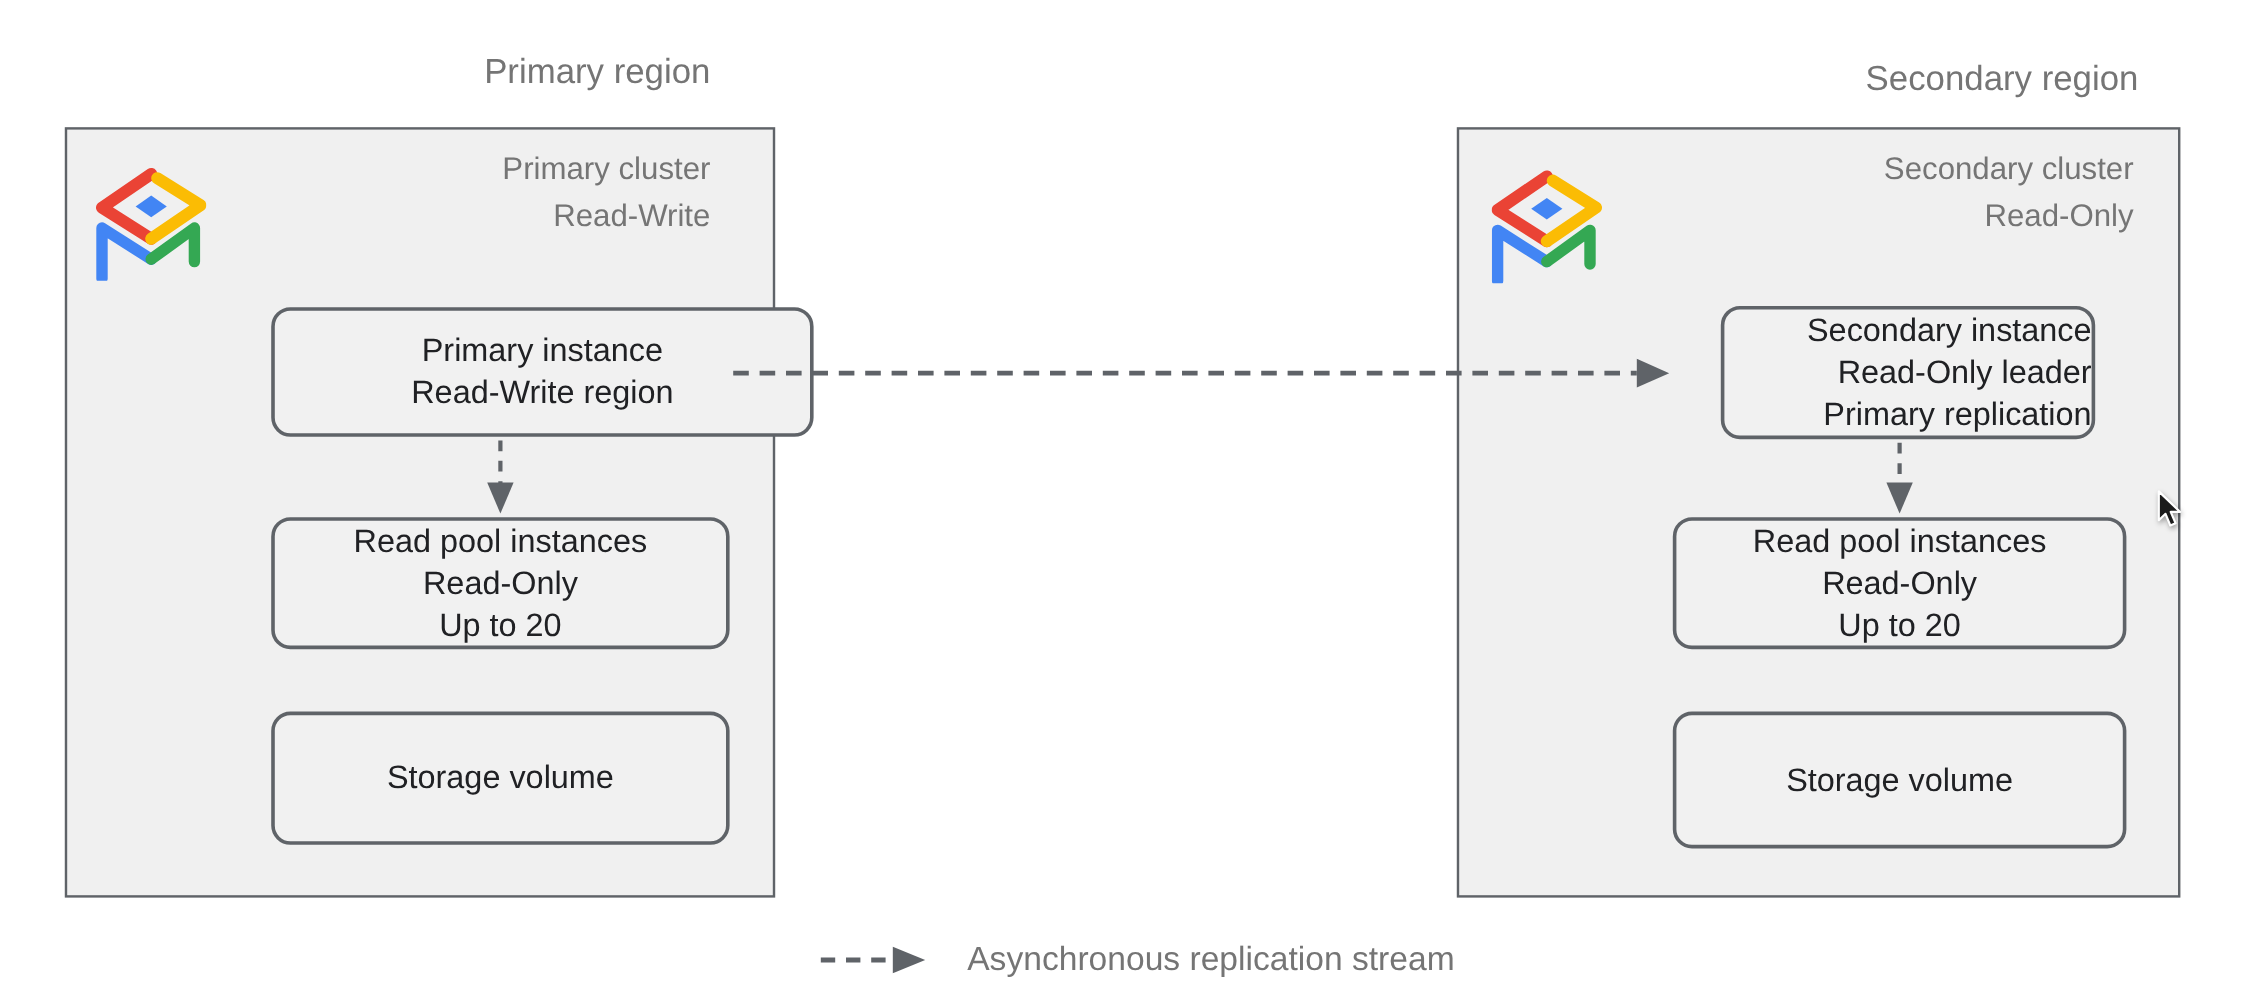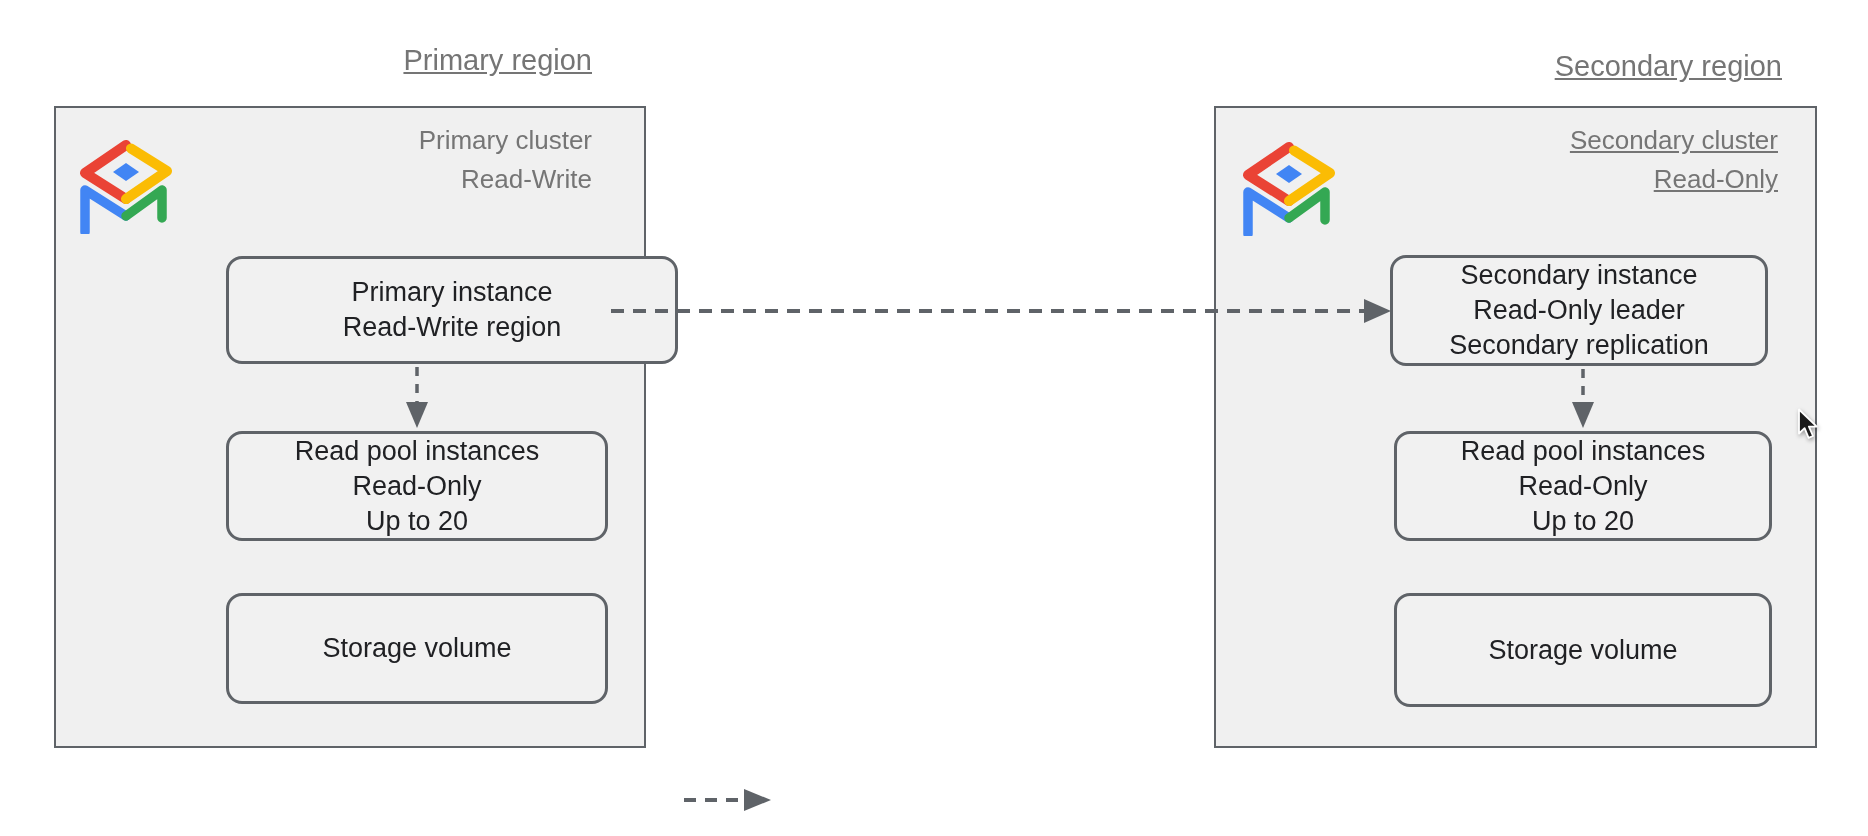--- a/index.html
+++ b/index.html
@@ -1,21 +1,21 @@
 <!DOCTYPE html>
 <html><head>
 <meta charset="utf-8">
 <style>
   html,body{margin:0;padding:0;background:#ffffff;}
   #canvas{
     position:relative;width:1868px;height:836px;background:#ffffff;
     font-family:"Liberation Sans","DejaVu Sans",sans-serif;overflow:hidden;
   }
   .region-title{
-    position:absolute;font-size:29px;color:#757575;text-align:center;white-space:nowrap;text-decoration:underline;
+    position:absolute;font-size:29px;color:#757575;text-align:center;white-space:nowrap;
   }
   .cluster{
     position:absolute;background:#f0f0f0;border:2px solid #5f6368;box-sizing:border-box;
   }
   .cluster-header{
     position:absolute;font-size:26px;line-height:39px;color:#757575;text-align:right;white-space:nowrap;
   }
   .logo{position:absolute;}
   .node{
     position:absolute;background:#f1f1f1;border:3px solid #5f6368;border-radius:16px;
@@ -28,25 +28,25 @@
   }
   #cursor{position:absolute;filter:drop-shadow(1px 2px 2px rgba(0,0,0,0.35));}
   
   #title-left{right:1276px;top:44px;}
   #title-right{right:86px;top:50px;}
   #cluster-left{left:54px;top:106px;width:592px;height:642px;}
   #cluster-right{left:1214px;top:106px;width:603px;height:642px;}
   #logo-left{left:80px;top:138px;}
   #logo-right{left:1243px;top:140px;}
   #header-left{right:1276px;top:121px;}
-  #header-right{right:90px;top:121px;text-decoration:underline;}
+  #header-right{right:90px;top:121px;}
   #box-l1{left:226px;top:256px;width:452px;height:108px;}
   #box-l2{left:226px;top:431px;width:382px;height:110px;}
   #box-l3{left:226px;top:593px;width:382px;height:111px;}
-  #box-r1{left:1390px;top:255px;width:378px;height:111px;}
+  #box-r1{left:1434px;top:255px;width:312px;height:111px;align-items:flex-end;}
   #box-r2{left:1394px;top:431px;width:378px;height:110px;}
   #box-r3{left:1394px;top:593px;width:378px;height:114px;}
   #legend-text{left:806px;top:783px;}
   #cursor{left:1797px;top:408px;}
 </style>
 </head>
 <body>
 
 <div id="canvas">
 
@@ -90,21 +90,21 @@
     <div>Read-Only</div>
     <div>Up to 20</div>
   </div>
   <div class="node" id="box-l3">
     <div>Storage volume</div>
   </div>
 
   <div class="node" id="box-r1">
     <div>Secondary instance</div>
     <div>Read-Only leader</div>
-    <div>Secondary replication</div>
+    <div>Primary replication</div>
   </div>
   <div class="node" id="box-r2">
     <div>Read pool instances</div>
     <div>Read-Only</div>
     <div>Up to 20</div>
   </div>
   <div class="node" id="box-r3">
     <div>Storage volume</div>
   </div>
 
@@ -116,18 +116,19 @@
     <line x1="417" y1="367" x2="417" y2="403" stroke="#5f6368" stroke-width="3.5" stroke-dasharray="9 8"></line>
     <polygon points="406,402 428,402 417,428" fill="#5f6368"></polygon>
 
     <line x1="1583" y1="369" x2="1583" y2="403" stroke="#5f6368" stroke-width="3.5" stroke-dasharray="9 8"></line>
     <polygon points="1572,402 1594,402 1583,428" fill="#5f6368"></polygon>
 
     <line x1="684" y1="800" x2="744" y2="800" stroke="#5f6368" stroke-width="4" stroke-dasharray="12 9"></line>
     <polygon points="744,789 771,800 744,811" fill="#5f6368"></polygon>
   </svg>
 
+  <div class="legend-label" id="legend-text">Asynchronous replication stream</div>
 
   <svg id="cursor" width="26" height="34" viewBox="0 0 26 34" fill="none">
     <path d="M2 1.5 L2 25.5 L7.6 20.2 L11.6 29.9 L16 28 L11.9 18.6 L19.8 18.6 Z" fill="#1b1b1b" stroke="#ffffff" stroke-width="1.8" stroke-linejoin="round"></path>
   </svg>
 
 </div>
 
 </body></html>

